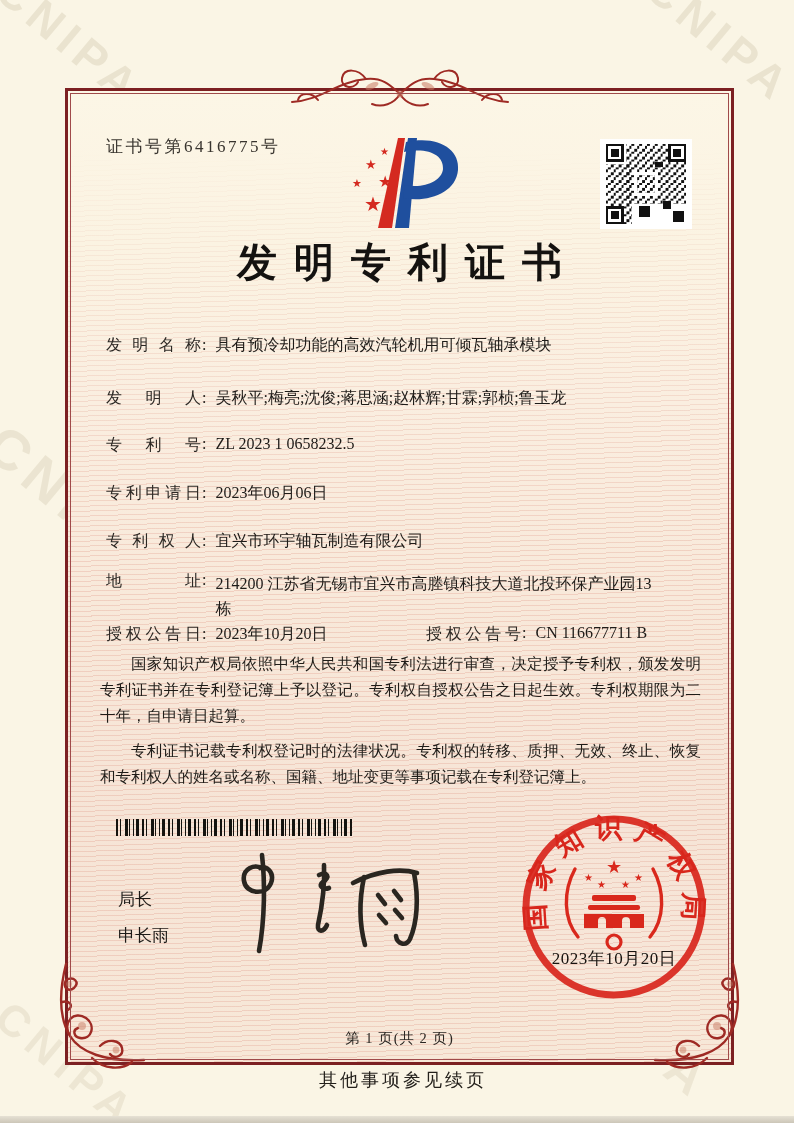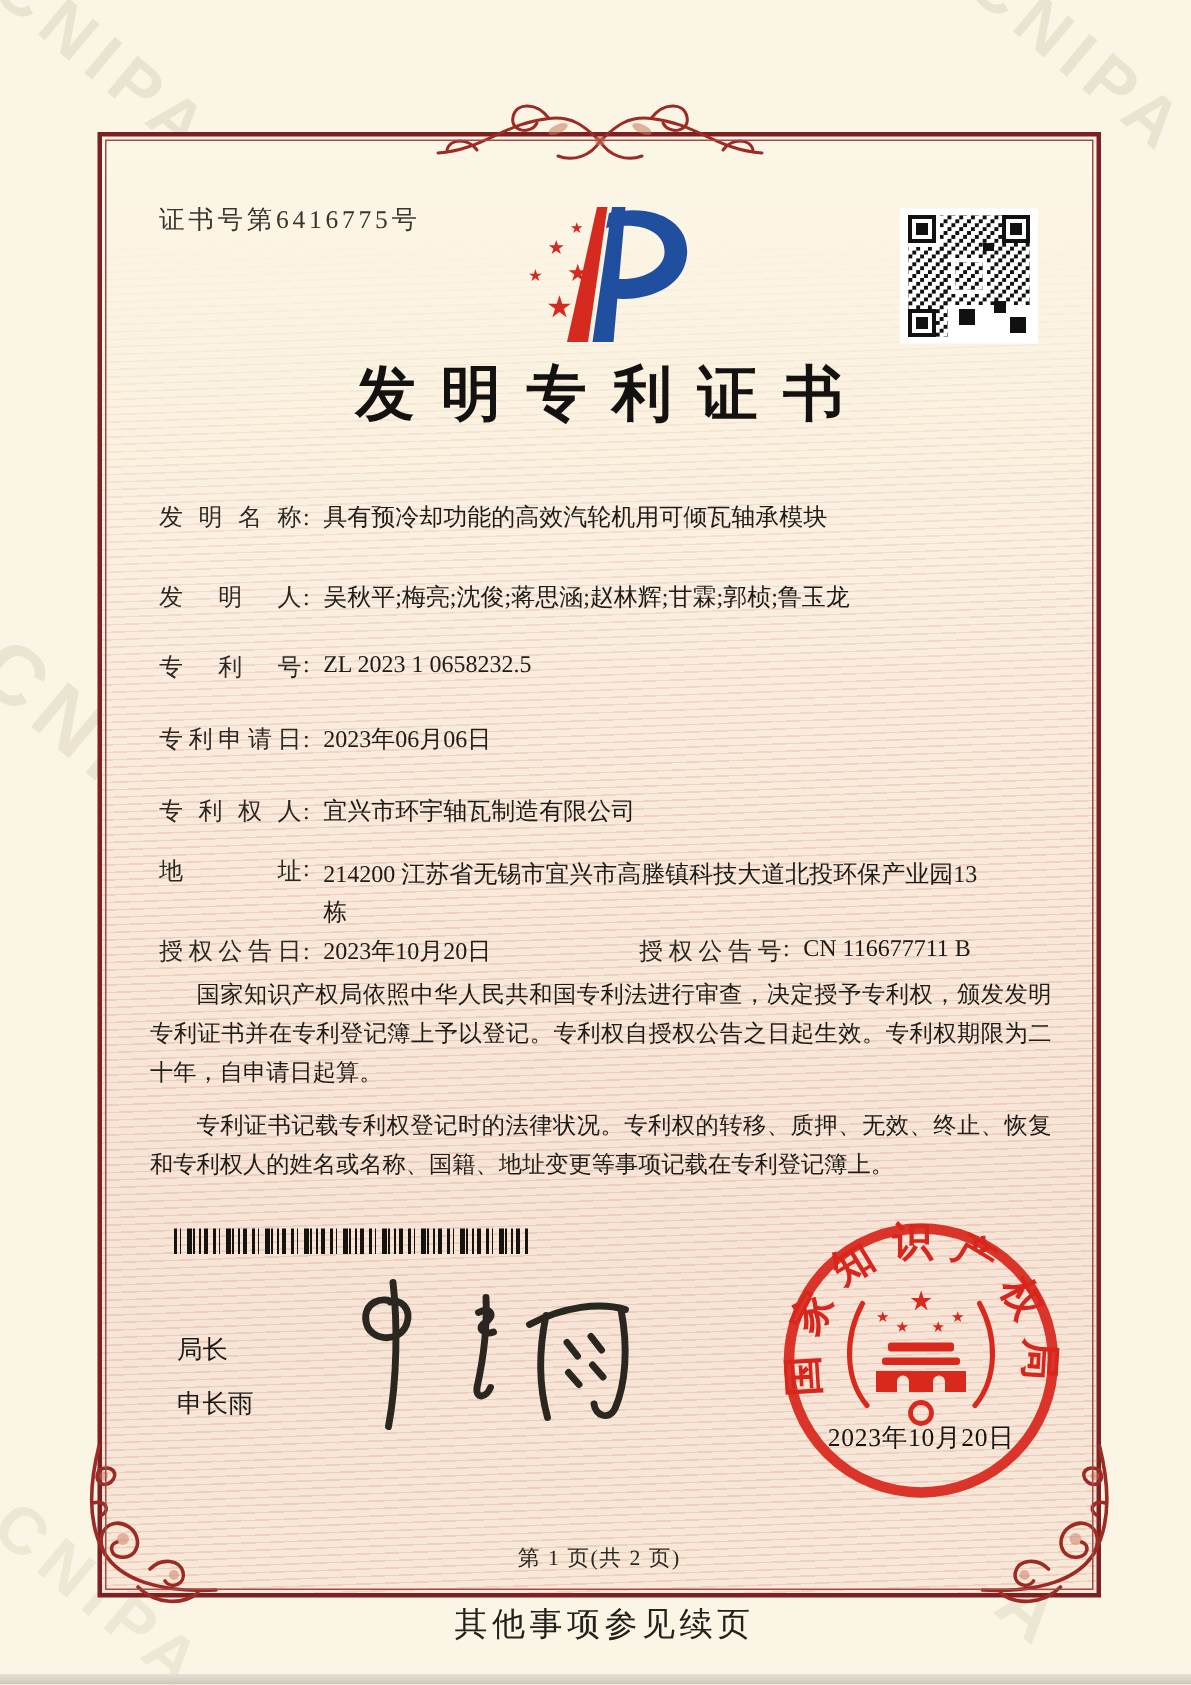--- a/index.html
+++ b/index.html
@@ -54,21 +54,21 @@
       #15130f 17px 18px,transparent 18px 20px,#15130f 20px 23px,transparent 23px 26px);}
   .sig-title,.sig-name{position:absolute;left:50px;
     font-family:"Liberation Sans","DejaVu Sans",sans-serif;font-size:17px;color:#1d1b18;}
   .sig-title{top:797px}
   .sig-name{top:833px}
   .signature{position:absolute;left:150px;top:758px;}
   .seal{position:absolute;left:450px;top:720px;width:192px;height:192px;}
   .page-info{position:absolute;left:0;right:0;top:938px;text-align:center;
     font-size:14.5px;color:#2a2622;letter-spacing:1px;}
   .foot-note{position:absolute;left:12px;right:0;top:1068px;text-align:center;
-    font-size:22px;color:#24211c;letter-spacing:3px;}
+    font-size:18px;color:#24211c;letter-spacing:3px;}
 </style>
 </head>
 <body>
 
 <div class="wm" style="left:-18px;top:12px;font-size:46px;opacity:.16">CNIPA</div>
 <div class="wm" style="left:632px;top:10px;font-size:46px;opacity:.16">CNIPA</div>
 <div class="wm" style="left:252px;top:128px;font-size:52px;opacity:.09">CNIPA</div>
 <div class="wm" style="left:452px;top:332px;font-size:54px;opacity:.14">CNIPA</div>
 <div class="wm" style="left:-30px;top:470px;font-size:56px;opacity:.15">CNIPA</div>
 <div class="wm" style="left:540px;top:1000px;font-size:50px;opacity:.13">CNIPA</div>

